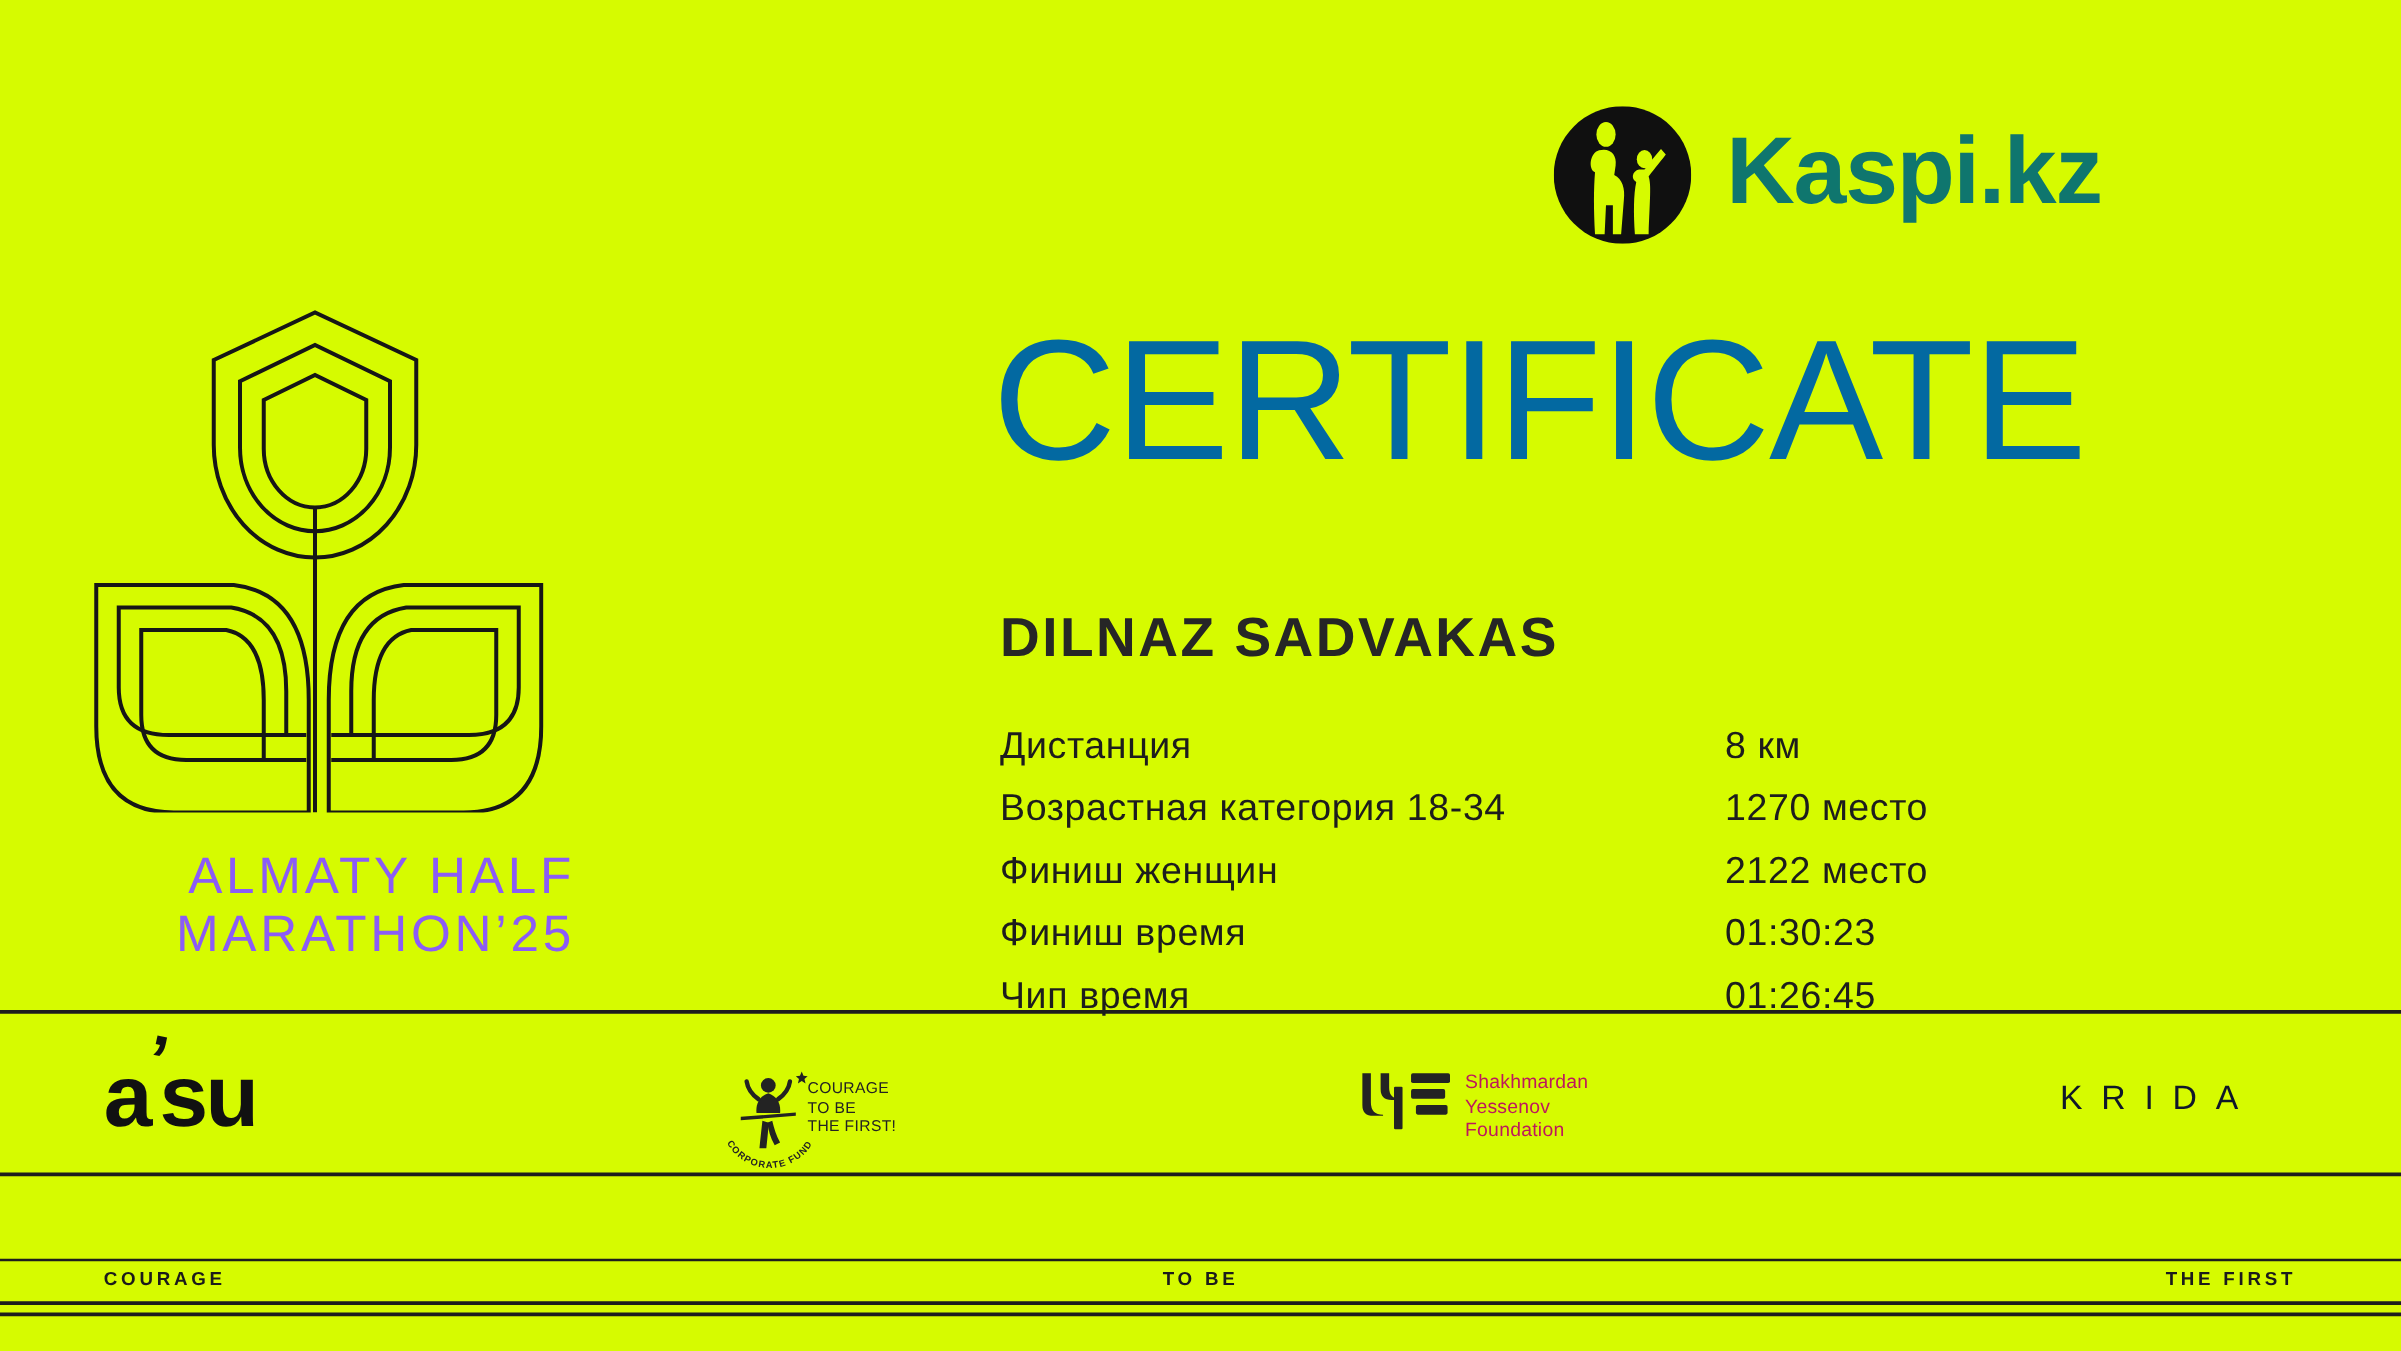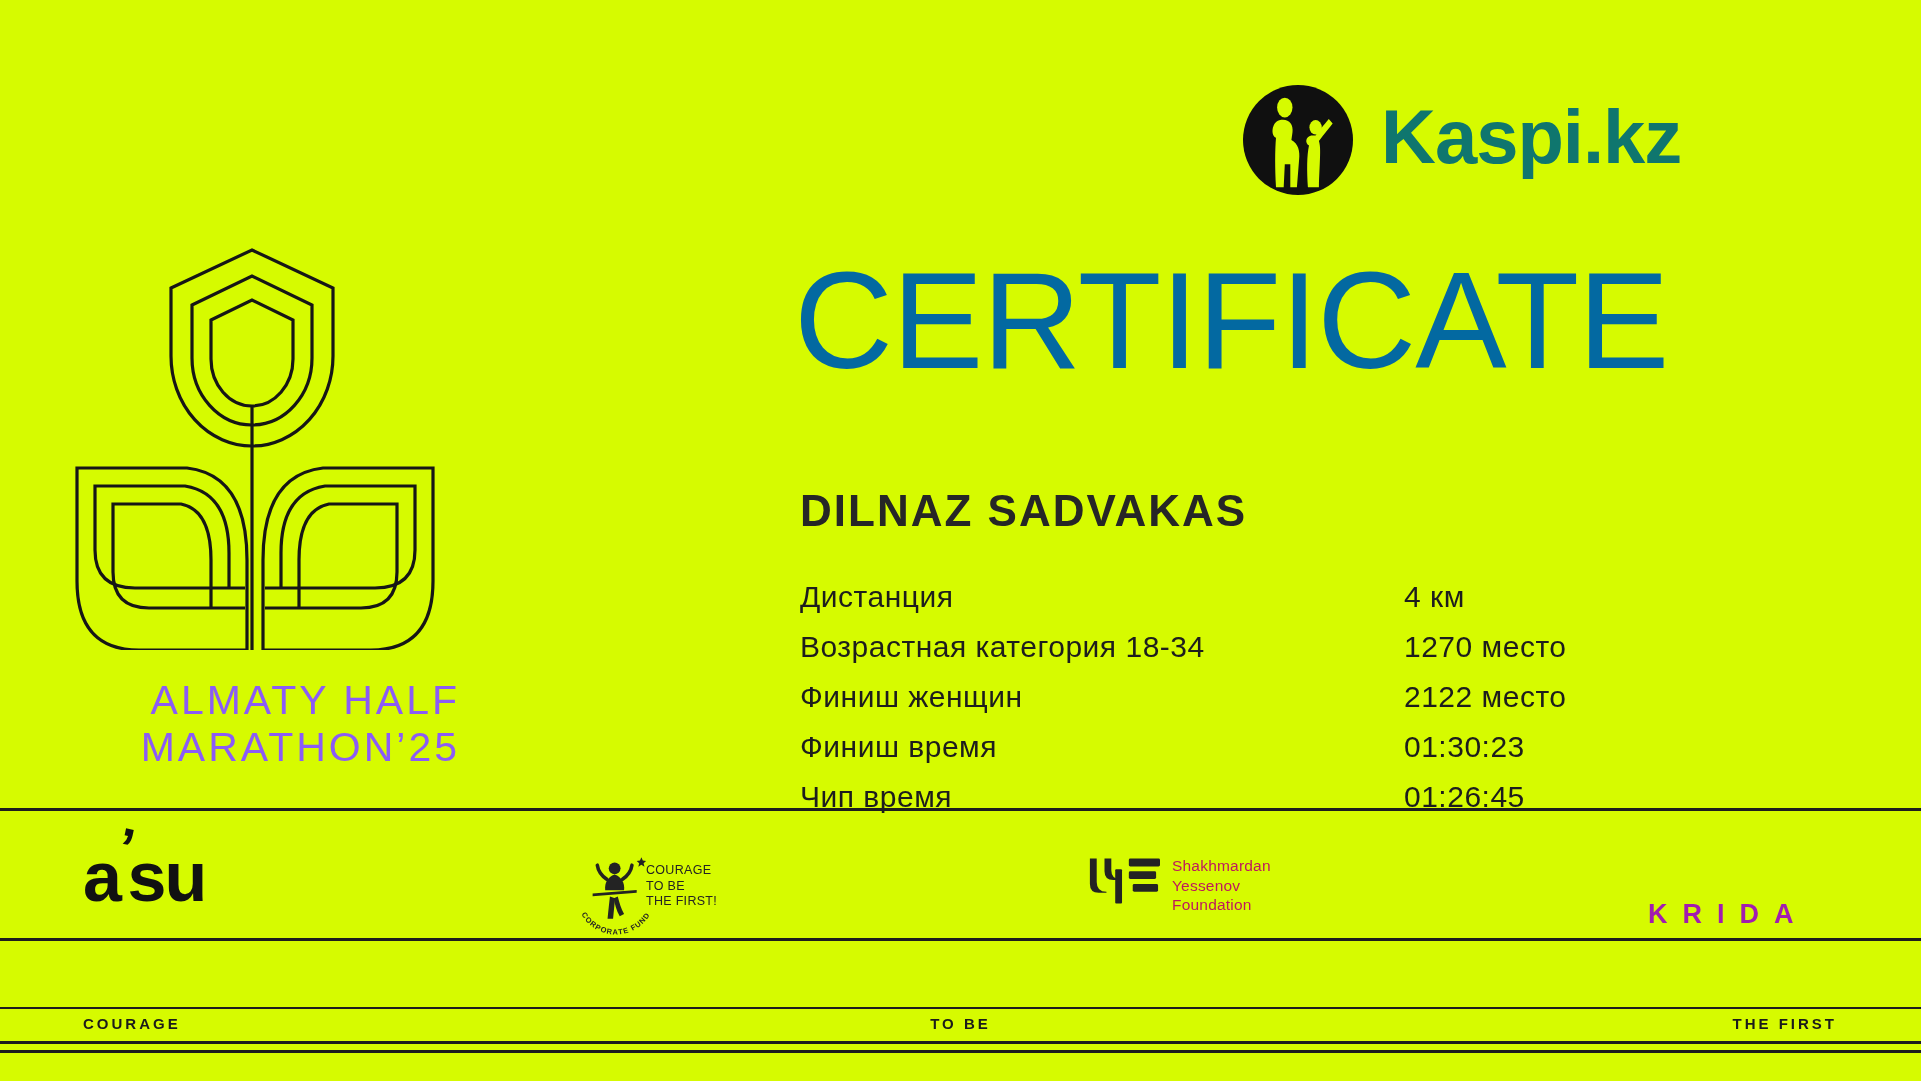--- a/index.html
+++ b/index.html
@@ -32,21 +32,21 @@
     left:794px;top:252px;
     font-size:137px;font-weight:400;letter-spacing:-1px;line-height:1;
     color:#0369a1;white-space:nowrap;
   }
   .recipient{
     left:800px;top:486px;
     font-size:44px;font-weight:700;letter-spacing:2px;
     color:#262626;white-space:nowrap;
   }
   .results{left:800px;top:572px;width:820px;}
-  .row{display:flex;height:50px;align-items:center;font-size:30px;letter-spacing:.5px;color:#1d1d1d;gap:24px;}
+  .row{display:flex;height:50px;align-items:center;font-size:30px;letter-spacing:.5px;color:#1d1d1d;}
   .row .label{width:580px;flex:0 0 580px;}
   .row .value{white-space:nowrap;}
   
   .hline{left:0;width:1921px;background:#1d1d1d;}
   .hl-1{top:808px;height:3px;}
   .hl-2{top:938px;height:3px;}
   .hl-3{top:1007px;height:2px;}
   .hl-4{top:1041px;height:3px;}
   .hl-5{top:1050px;height:3px;}
   
@@ -67,23 +67,22 @@
     color:#232323;white-space:nowrap;
   }
   .syf-glyph{left:1086px;top:858px;width:74px;height:46px;}
   .syf-text{
     left:1172px;top:856px;
     font-size:15.5px;font-weight:400;letter-spacing:.2px;line-height:19.5px;
     color:#be185d;white-space:nowrap;
   }
   .krida{
     left:1648px;top:863px;
-    font-size:27px;font-weight:700;letter-spacing:15px;color:#a21caf;
+    font-size:27px;font-weight:400;letter-spacing:15px;color:#0f172a;
     white-space:nowrap;
-    margin-top:36px;
   }
   
   .foot{top:1015px;font-size:15px;font-weight:700;letter-spacing:3px;color:#1b1b1b;white-space:nowrap;}
   .foot-left{left:83px;}
   .foot-center{left:0;right:0;text-align:center;}
   .foot-right{right:84px;}
 </style>
 </head>
 <body>
 
@@ -121,21 +120,21 @@
     <div>ALMATY HALF</div>
     <div>MARATHON’25</div>
   </div>
 
   <div class="abs cert-title">CERTIFICATE</div>
   <div class="abs recipient">DILNAZ SADVAKAS</div>
 
   <div class="abs results">
     <div class="row">
       <div class="label">Дистанция</div>
-      <div class="value">4 км</div>
+      <div class="value">8 км</div>
     </div>
     <div class="row">
       <div class="label">Возрастная категория 18-34</div>
       <div class="value">1270 место</div>
     </div>
     <div class="row">
       <div class="label">Финиш женщин</div>
       <div class="value">2122 место</div>
     </div>
     <div class="row">

